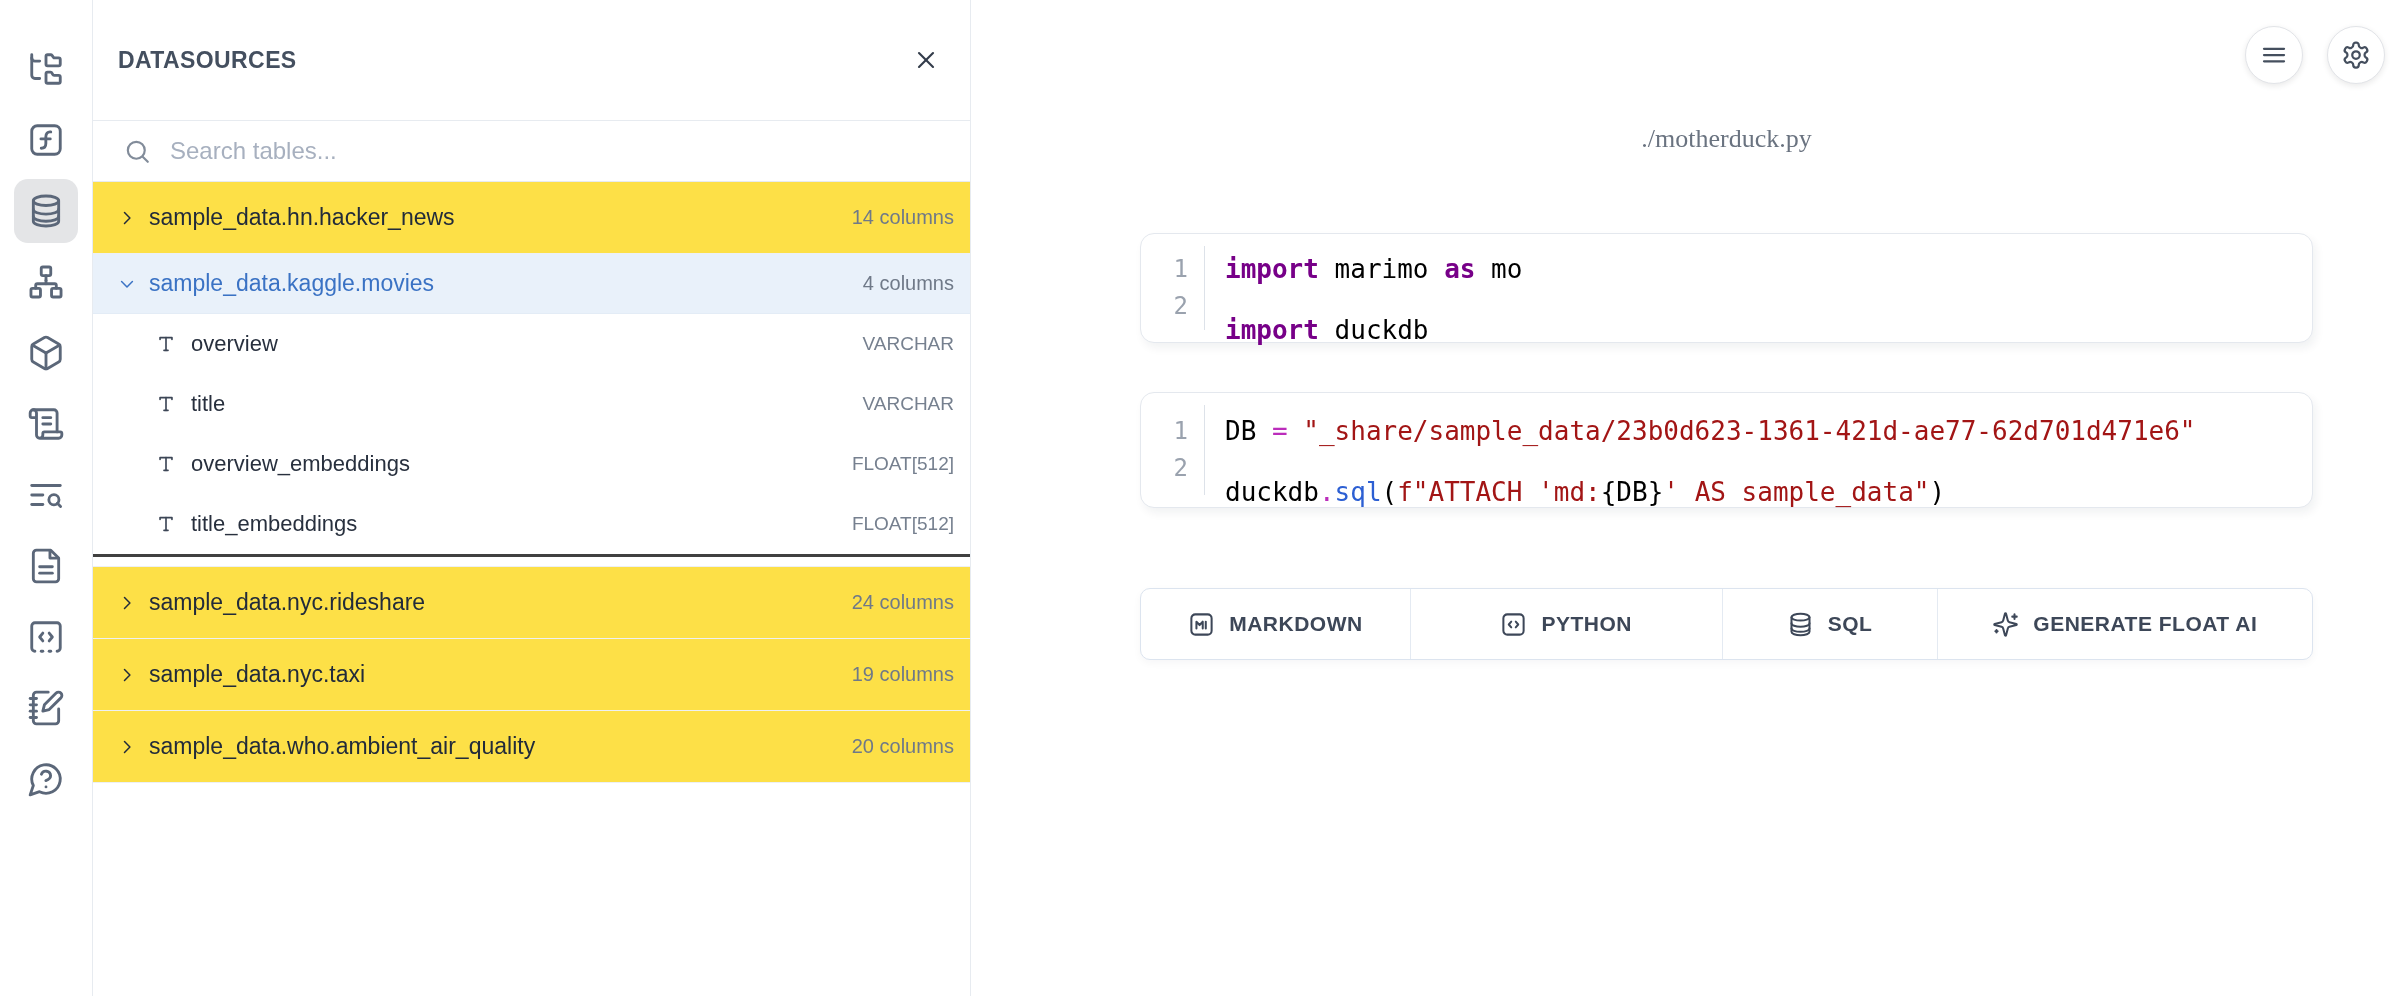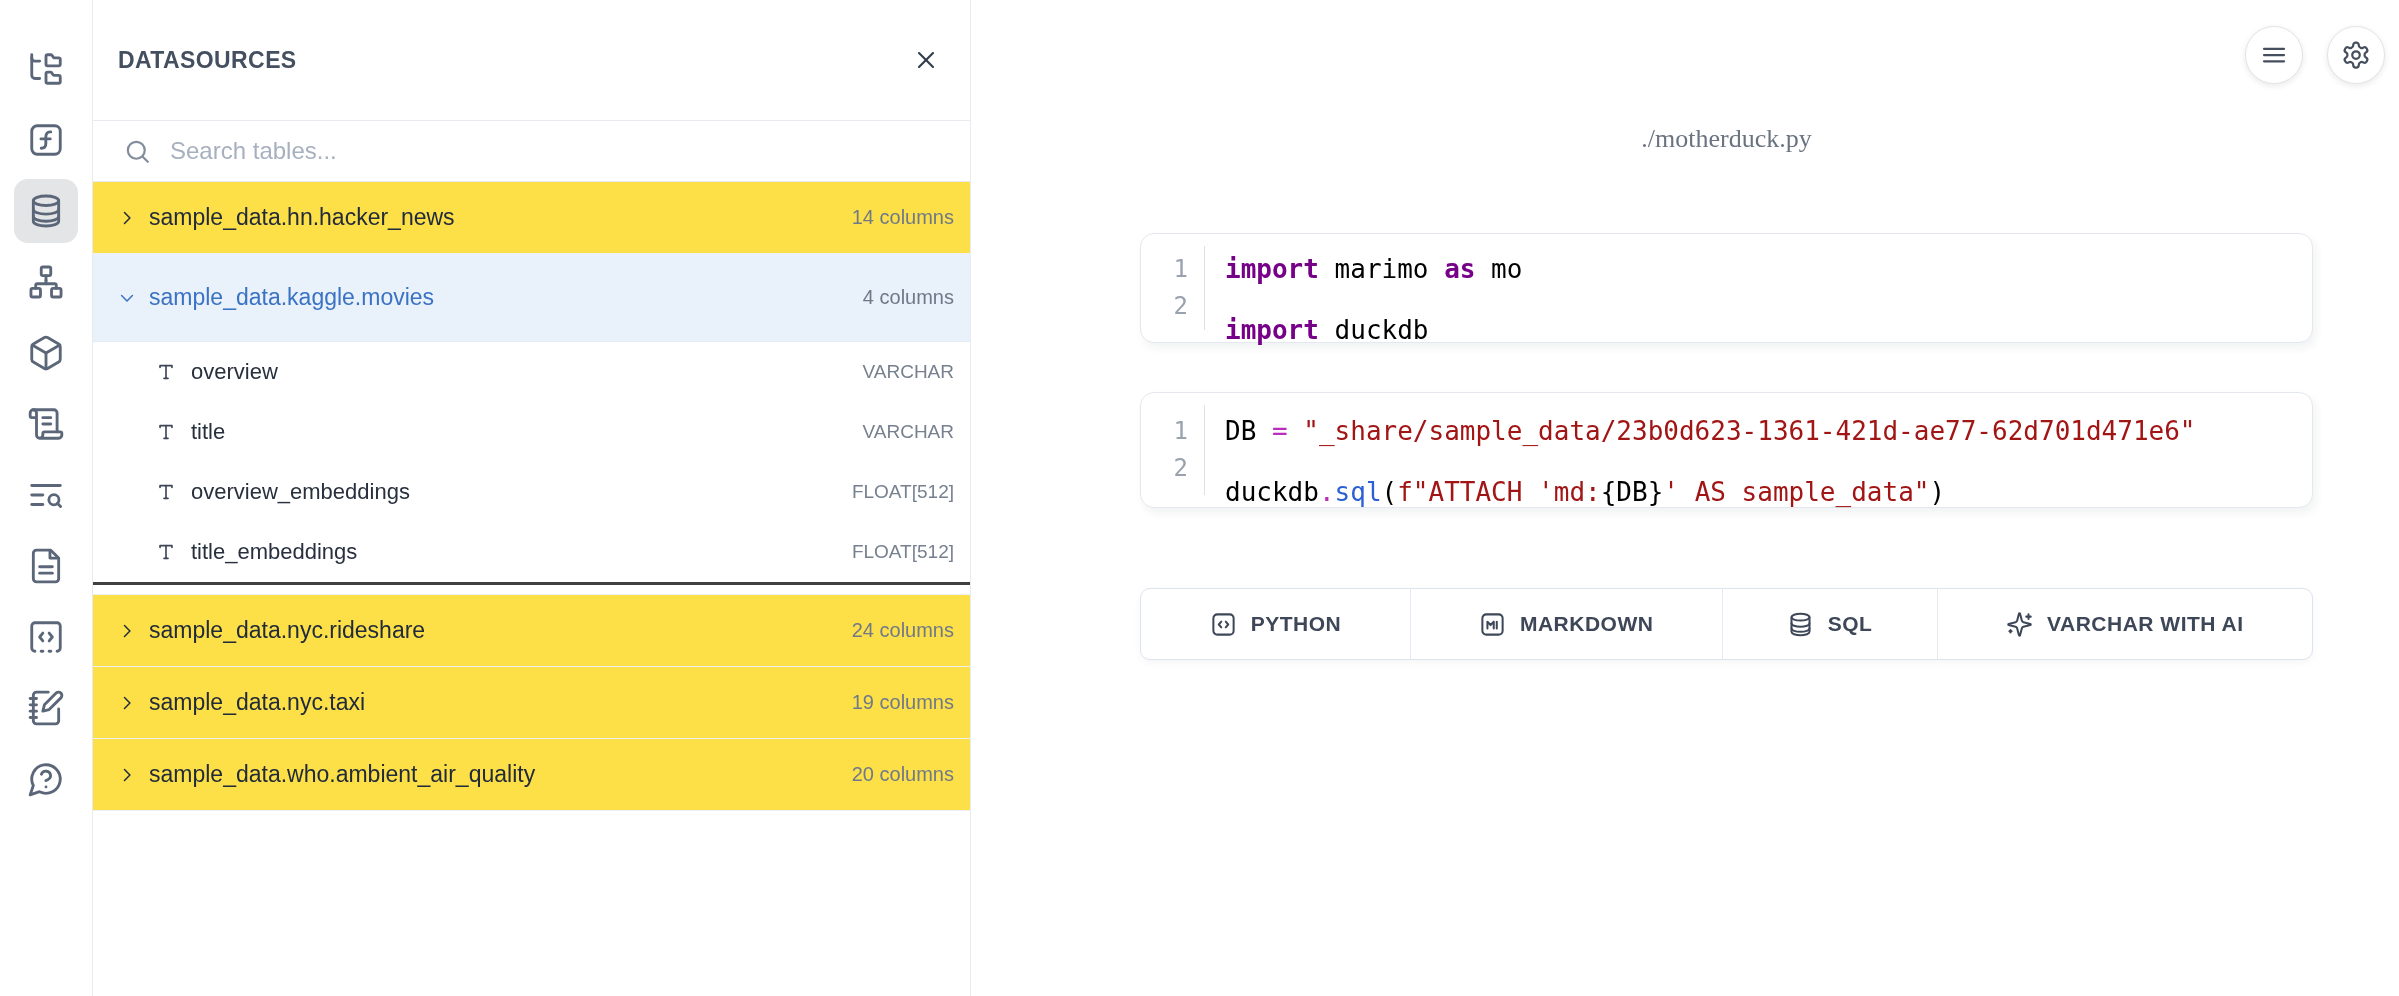--- a/index.html
+++ b/index.html
@@ -32,21 +32,21 @@
   .search-input { border:none; outline:none; flex:1; font-size:24px; color:#333b47;
                   font-family:"Liberation Sans", sans-serif; background:transparent; }
   .search-input::placeholder { color:#a7b0bf; }
 
   .trow { height:72px; border-bottom:1px solid #edf0f4; display:flex; align-items:center;
           padding:0 16px 0 24px; gap:12px; font-size:23px; color:#222b3a; cursor:pointer; background:#fde047; }
   .trow .chev { display:flex; color:inherit; }
   .trow .chev svg { width:20px; height:20px; }
   .trow .tname { flex:1; white-space:nowrap; overflow:hidden; }
   .trow .tcount { font-size:20px; color:#6f7988; font-weight:400; }
-  .trow.selected { background:#e9f1fa; color:#3a72c4; height:88px; border-bottom:1px solid #e3ecf6; }
+  .trow.selected { background:#e9f1fa; color:#3a72c4; height:60px; border-bottom:1px solid #e3ecf6; }
   .trow.selected .tcount { color:#6f7988; }
 
   .cols-group { border-bottom:3px solid #404040; }
   .crow { height:60px; display:flex; align-items:center; padding:0 16px 0 62px; gap:14px;
           font-size:22px; color:#28303e; cursor:pointer; background:#fff; }
   .crow .t-ic { display:flex; color:#3c4656; }
   .crow .t-ic svg { width:22px; height:22px; }
   .crow .cname { flex:1; }
   .crow .ctype { font-size:19px; color:#76808f; }
   .group-gap { height:10px; border-bottom:1px solid #edf0f4; }
@@ -351,35 +351,35 @@
             <div class="code-line"><span class="tk-pl">DB </span><span class="tk-op">=</span><span class="tk-pl"> </span><span class="tk-str">"_share/sample_data/23b0d623-1361-421d-ae77-62d701d471e6"</span></div>
             <div class="code-line"><span class="tk-pl">duckdb</span><span class="tk-op">.</span><span class="tk-fn">sql</span><span class="tk-pl">(</span><span class="tk-str">f"ATTACH 'md:</span><span class="tk-pl">{DB}</span><span class="tk-str">' AS sample_data"</span><span class="tk-pl">)</span></div>
           </div>
         </div>
       </div>
     <div class="addbar" id="toolbar">
         <button class="seg">
           <span class="b-ic" style="display:flex">
             <svg fill="none" stroke="currentColor" stroke-width="1.8" stroke-linecap="round" stroke-linejoin="round" viewBox="0 0 24 24">
               <rect x="3" y="3" width="18" height="18" rx="3.5"></rect>
-              <path d="m10 9.5-2.2 2.5L10 14.5"></path>
-              <path d="m14 9.5 2.2 2.5L14 14.5"></path>
-            </svg>
-          </span>
-          <span>PYTHON</span>
+              <path d="M7.5 15.5v-6l2.8 3 2.8-3v6"></path>
+              <path d="M15.8 9.5v6"></path>
+            </svg>
+          </span>
+          <span>MARKDOWN</span>
         </button>
         <button class="seg">
           <span class="b-ic" style="display:flex">
             <svg fill="none" stroke="currentColor" stroke-width="1.8" stroke-linecap="round" stroke-linejoin="round" viewBox="0 0 24 24">
               <rect x="3" y="3" width="18" height="18" rx="3.5"></rect>
-              <path d="M7.5 15.5v-6l2.8 3 2.8-3v6"></path>
-              <path d="M15.8 9.5v6"></path>
-            </svg>
-          </span>
-          <span>MARKDOWN</span>
+              <path d="m10 9.5-2.2 2.5L10 14.5"></path>
+              <path d="m14 9.5 2.2 2.5L14 14.5"></path>
+            </svg>
+          </span>
+          <span>PYTHON</span>
         </button>
         <button class="seg">
           <span class="b-ic" style="display:flex">
             <svg fill="none" stroke="currentColor" stroke-width="1.8" stroke-linecap="round" stroke-linejoin="round" viewBox="0 0 24 24">
               <ellipse cx="12" cy="5.5" rx="8" ry="3"></ellipse>
               <path d="M4 5.5v13c0 1.66 3.58 3 8 3s8-1.34 8-3v-13"></path>
               <path d="M4 11c0 1.66 3.58 3 8 3s8-1.34 8-3"></path>
               <path d="M4 15.5c0 1.66 3.58 3 8 3s8-1.34 8-3"></path>
             </svg>
           </span>
@@ -388,21 +388,21 @@
         <button class="seg">
           <span class="b-ic" style="display:flex">
             <svg fill="none" stroke="currentColor" stroke-width="1.8" stroke-linecap="round" stroke-linejoin="round" viewBox="0 0 24 24">
               <path d="M9.937 15.5A2 2 0 0 0 8.5 14.063l-6.135-1.582a.5.5 0 0 1 0-.962L8.5 9.936A2 2 0 0 0 9.937 8.5l1.582-6.135a.5.5 0 0 1 .963 0L14.063 8.5A2 2 0 0 0 15.5 9.937l6.135 1.581a.5.5 0 0 1 0 .964L15.5 14.063a2 2 0 0 0-1.437 1.437l-1.582 6.135a.5.5 0 0 1-.963 0z"></path>
               <path d="M20 3v4"></path>
               <path d="M22 5h-4"></path>
               <path d="M4 17v2"></path>
               <path d="M5 18H3"></path>
             </svg>
           </span>
-          <span>VARCHAR WITH AI</span>
+          <span>GENERATE FLOAT AI</span>
         </button>
       </div>
     <button class="round-btn menu-btn">
       <span style="display: flex;">
           <svg fill="none" stroke="currentColor" stroke-width="1.8" stroke-linecap="round" stroke-linejoin="round" viewBox="0 0 24 24">
             <path d="M4 7h16"></path>
             <path d="M4 12h16"></path>
             <path d="M4 17h16"></path>
           </svg>
         </span>

